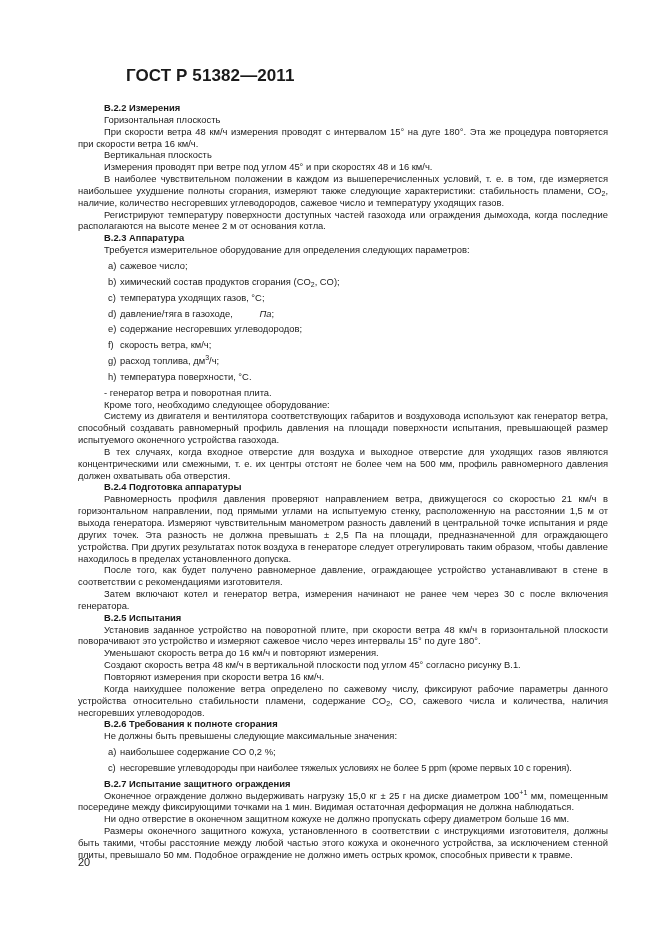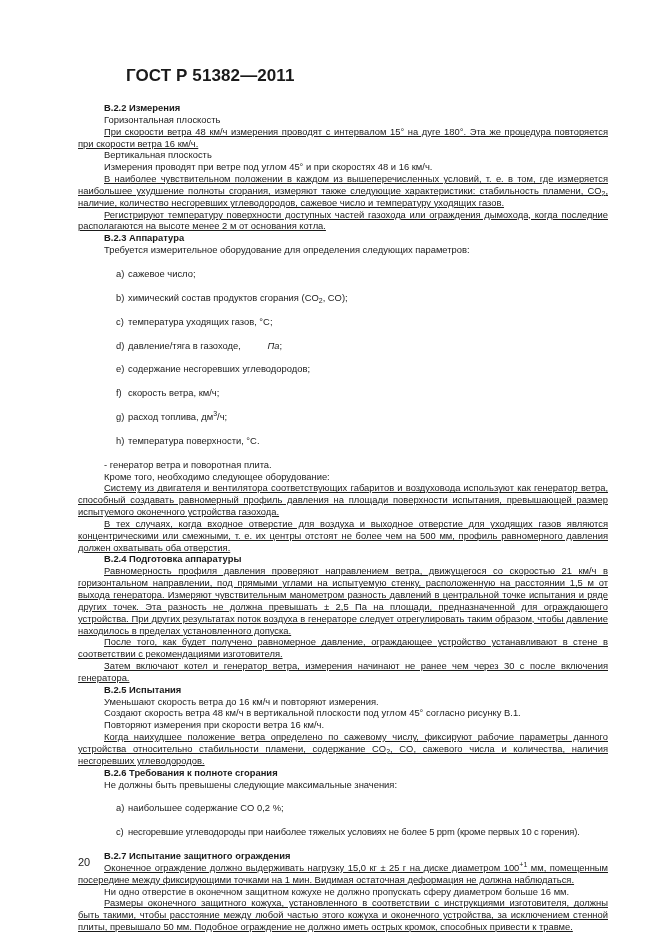--- a/index.html
+++ b/index.html
@@ -8,24 +8,24 @@
     font-family: "Liberation Sans", sans-serif; color: #1a1a1a;
   }
   .page-header {
     position: absolute; left: 78px; top: 66px;
     font-size: 17px; font-weight: bold; letter-spacing: 0.1px; margin-left: 48px;
   }
   .content {
     position: absolute; left: 78px; top: 102px; width: 530px;
     font-size: 9.4px; line-height: 11.85px;
   }
-  .p { text-align: justify; text-indent: 26px; margin: 0; text-decoration: underline; }
+  .p { text-align: justify; text-indent: 26px; margin: 0; }
   .p.last-left { text-align-last: left; }
   .h { font-weight: bold; margin: 0; padding-left: 26px; }
-  .li { margin: 12px; padding-left: 26px; }
+  .li { margin: 4px; padding-left: 26px; }
   .li .m { display: inline-block; width: 12px; }
   .plain { margin: 0; padding-left: 26px; }
   .page-number {
     position: absolute; left: 78px; top: 856px; font-size: 11px; text-align: right;
   }
   sub { font-size: 7px; vertical-align: -2px; line-height: 0; }
   sup { font-size: 7px; vertical-align: 4px; line-height: 0; }
   i { font-style: italic; padding-left: 24px; }
 </style>
 </head>
@@ -57,20 +57,21 @@
   <p class="plain">Кроме того, необходимо следующее оборудование:</p>
   <p class="p last-left">Систему из двигателя и вентилятора соответствующих габаритов и воздуховода используют как генератор ветра, способный создавать равномерный профиль давления на площади поверхности испытания, превышающей размер испытуемого оконечного устройства газохода.</p>
   <p class="p last-left">В тех случаях, когда входное отверстие для воздуха и выходное отверстие для уходящих газов являются концентрическими или смежными, т. е. их центры отстоят не более чем на 500 мм, профиль равномерного давления должен охватывать оба отверстия.</p>
 
   <p class="h">В.2.4  Подготовка аппаратуры</p>
   <p class="p last-left">Равномерность профиля давления проверяют направлением ветра, движущегося со скоростью 21 км/ч в горизонтальном направлении, под прямыми углами на испытуемую стенку, расположенную на расстоянии 1,5 м от выхода генератора. Измеряют чувствительным манометром разность давлений в центральной точке испытания и ряде других точек. Эта разность не должна превышать ± 2,5 Па на площади, предназначенной для ограждающего устройства. При других результатах поток воздуха в генераторе следует отрегулировать таким образом, чтобы давление находилось в пределах установленного допуска.</p>
   <p class="p last-left">После того, как будет получено равномерное давление, ограждающее устройство устанавливают в стене в соответствии с рекомендациями изготовителя.</p>
   <p class="p last-left">Затем включают котел и генератор ветра, измерения начинают не ранее чем через 30 с после включения генератора.</p>
 
   <p class="h">В.2.5  Испытания</p>
+  <p class="p last-left">Установив заданное устройство на поворотной плите, при скорости ветра 48 км/ч в горизонтальной плоскости поворачивают это устройство и измеряют сажевое число через интервалы 15° по дуге 180°.</p>
   <p class="plain">Уменьшают скорость ветра до 16 км/ч и повторяют измерения.</p>
   <p class="plain">Создают скорость ветра 48 км/ч в вертикальной плоскости под углом 45° согласно рисунку В.1.</p>
   <p class="plain">Повторяют измерения при скорости ветра 16 км/ч.</p>
   <p class="p last-left"><span>Когда наихудшее положение ветра определено по сажевому числу, фиксируют рабочие параметры данного устройства относительно стабильности пламени, содержание CO</span><sub>2</sub><span>, CO, сажевого числа и количества, наличия несгоревших углеводородов.</span></p>
 
   <p class="h">В.2.6  Требования к полноте сгорания</p>
   <p class="plain">Не должны быть превышены следующие максимальные значения:</p>
   <p class="li"><span class="m">a)</span><span>наибольшее содержание CO 0,2 %;</span></p>
   <p class="li" style="letter-spacing:-0.15px;"><span class="m">c)</span><span>несгоревшие углеводороды при наиболее тяжелых условиях не более 5 ppm (кроме первых 10 с горения).</span></p>
 

